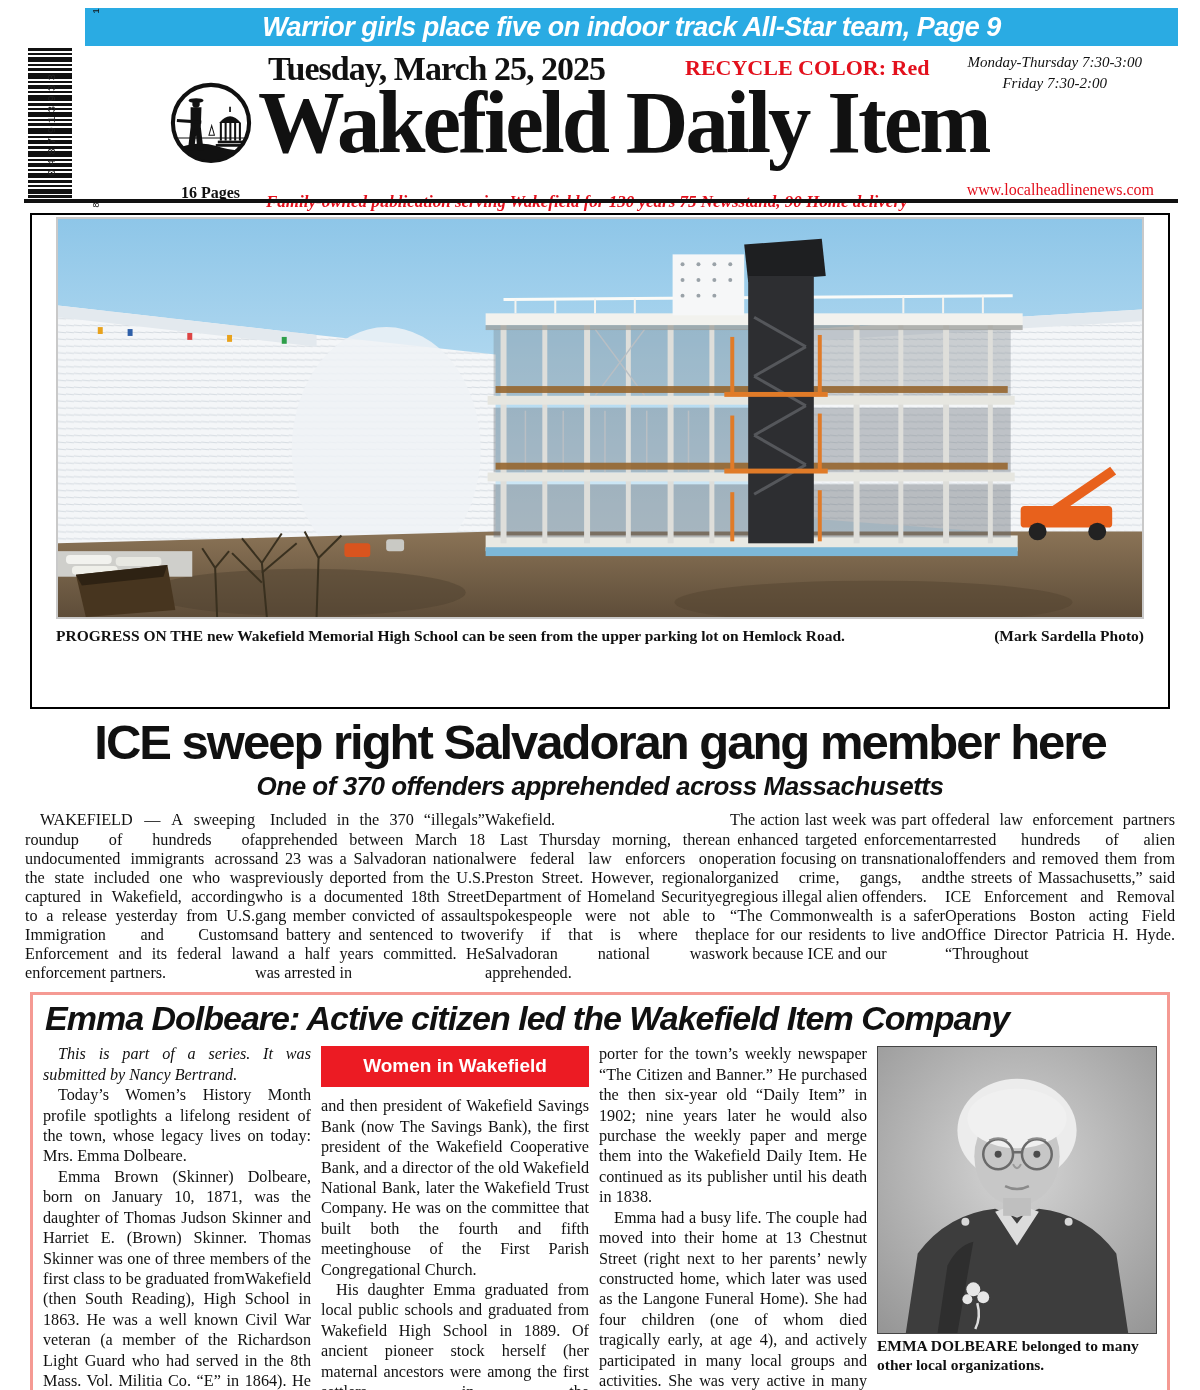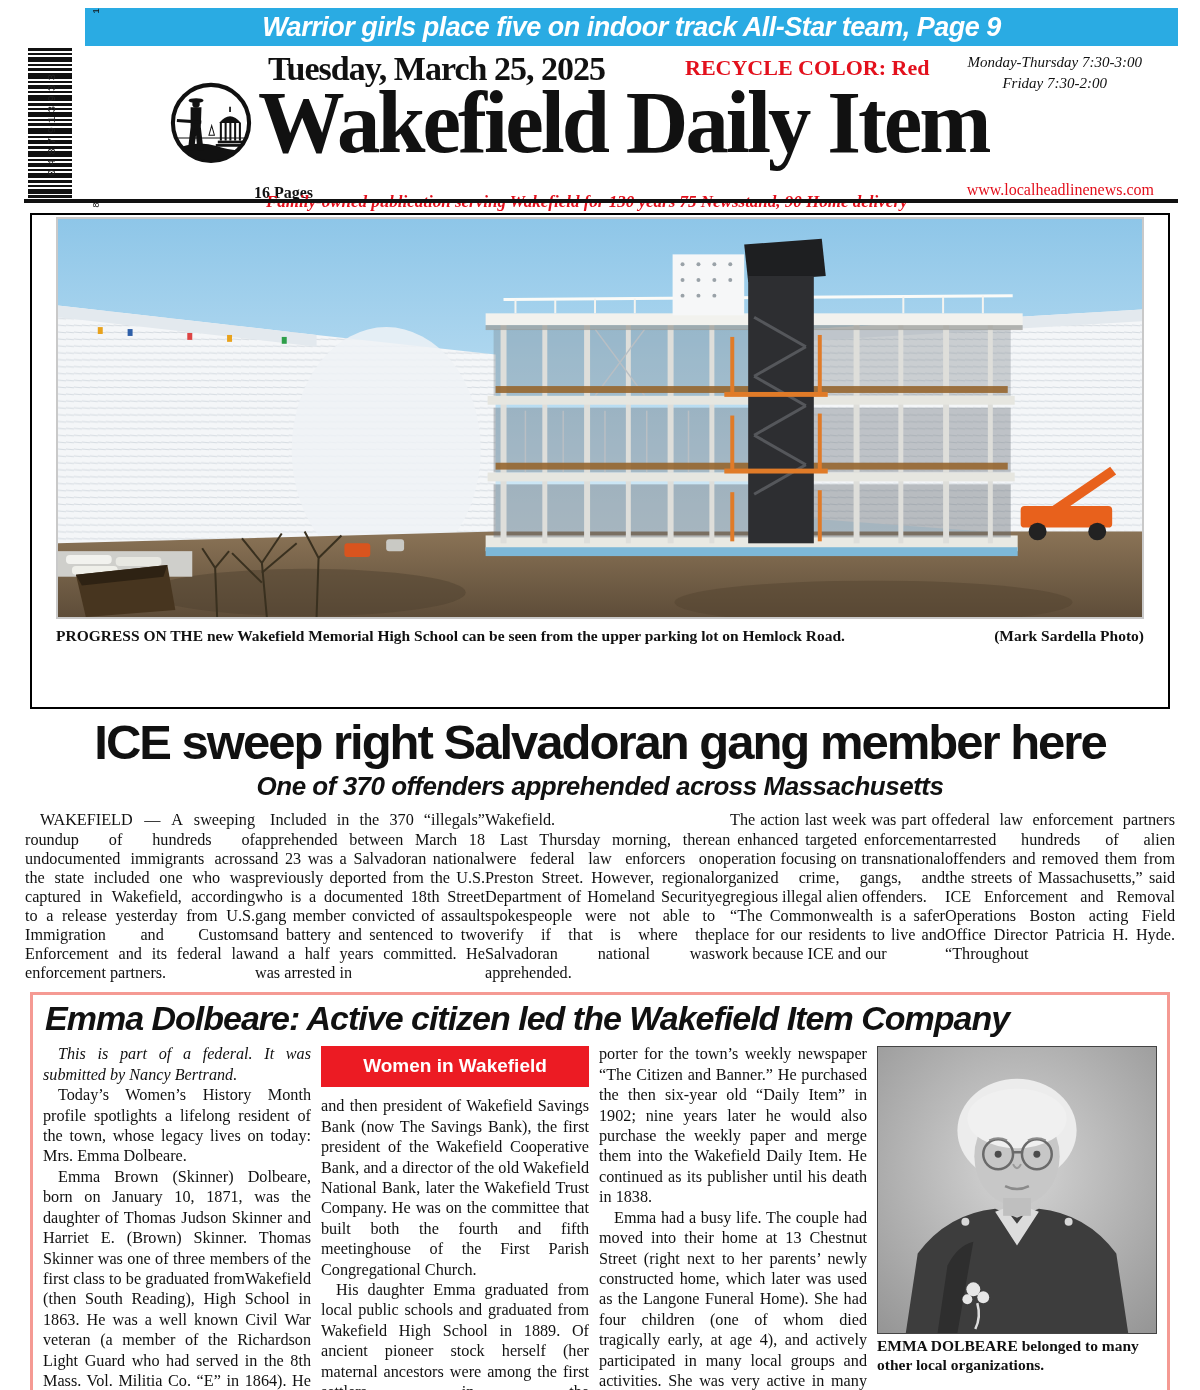--- a/index.html
+++ b/index.html
@@ -22,21 +22,21 @@
   .barcode-wrap svg { width:44px; height:150px; display:block; }
   .barcode-digits {
     position:absolute; left:24px; top:75px; width:150px; text-align:center;
     transform:translate(-50%,-50%) rotate(-90deg);
     font-family:"Liberation Mono", monospace; font-size:11px; letter-spacing:4px; color:#222;
   }
   .barcode-top { position:absolute; left:66px; top:-42px; transform:rotate(-90deg);
     font-family:"Liberation Mono", monospace; font-size:9px; }
   .barcode-bot { position:absolute; left:66px; top:152px; transform:rotate(-90deg);
     font-family:"Liberation Mono", monospace; font-size:9px; }
-  .logo-wrap { position:absolute; left:108px; top:62px; width:205px; text-align:right; }
+  .logo-wrap { position:absolute; left:108px; top:62px; width:205px; text-align:center; }
   .logo-wrap svg { display:block; margin:0 auto; }
   .pages-label { font-weight:bold; font-size:16px; margin-top:-4px; }
   .mast-date {
     position:absolute; left:268px; top:50px;
     font-weight:bold; font-size:34px; letter-spacing:-1px;
   }
   .recycle {
     position:absolute; left:685px; top:55px;
     font-weight:bold; font-size:22px;
   }
@@ -380,21 +380,21 @@
           </div>
 
       </div>
     </div>
   </div>
 
   <div class="dolbeare-box">
     <div class="dolbeare-headline">Emma Dolbeare: Active citizen led the Wakefield Item Company</div>
     <div class="dolbeare-cols">
       <div class="d-col">
-        <p class="intro-italic">This is part of a federal. It was submitted by Nancy Bertrand.</p>
+        <p class="intro-italic">This is part of a series. It was submitted by Nancy Bertrand.</p>
         <div>
             <p class="para">Today’s Women’s History Month profile spotlights a lifelong resident of the town, whose legacy lives on today:  Mrs. Emma Dolbeare.</p>
             <p class="para">Emma Brown (Skinner) Dolbeare, born on January 10, 1871, was the daughter of Thomas Judson Skinner and Harriet E. (Brown) Skinner.  Thomas Skinner was one of three members of the first class to be graduated fromWakefield (then South Reading), High School in 1863.  He was a well known Civil War veteran (a member of the Richardson Light Guard who had served in the 8th Mass. Vol. Militia Co. “E” in 1864). He later went on to an almost incredible record in town affairs, serving as Town Auditor and Town Treasurer, VP</p>
           </div>
       </div>
       <div class="d-col">
         <div class="women-box" style="background:#ec1b23;">Women in Wakefield</div>
         <div>
             <p class="para cont">and then president of Wakefield Savings Bank (now The Savings Bank), the first president of the Wakefield Cooperative Bank, and a director of the old Wakefield National Bank, later the Wakefield Trust Company.  He was on the committee that built both the fourth and fifth meetinghouse of the First Parish Congregational Church.</p>
             <p class="para">His daughter Emma graduated from local public schools and graduated from Wakefield High School in 1889.  Of ancient pioneer stock herself (her maternal ancestors were among the first settlers in the Malden/Reading/Wakefield area), she married Harris M. Dolbeare on June 6, 1895.  Mr. Dolbeare was then a cub re-</p>

